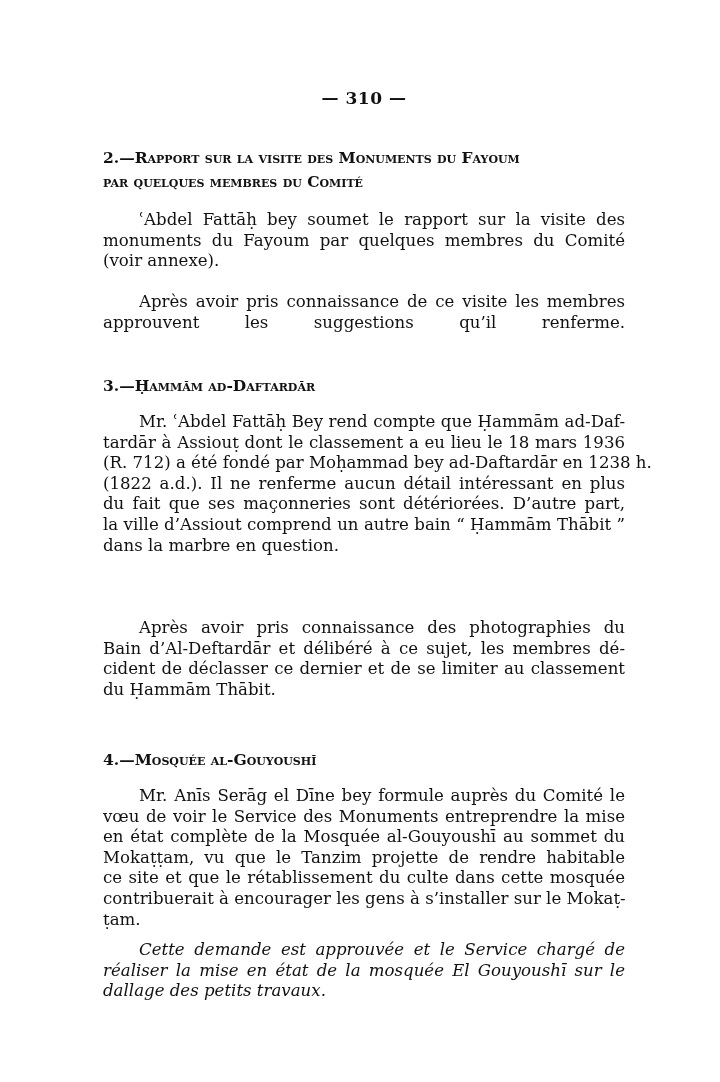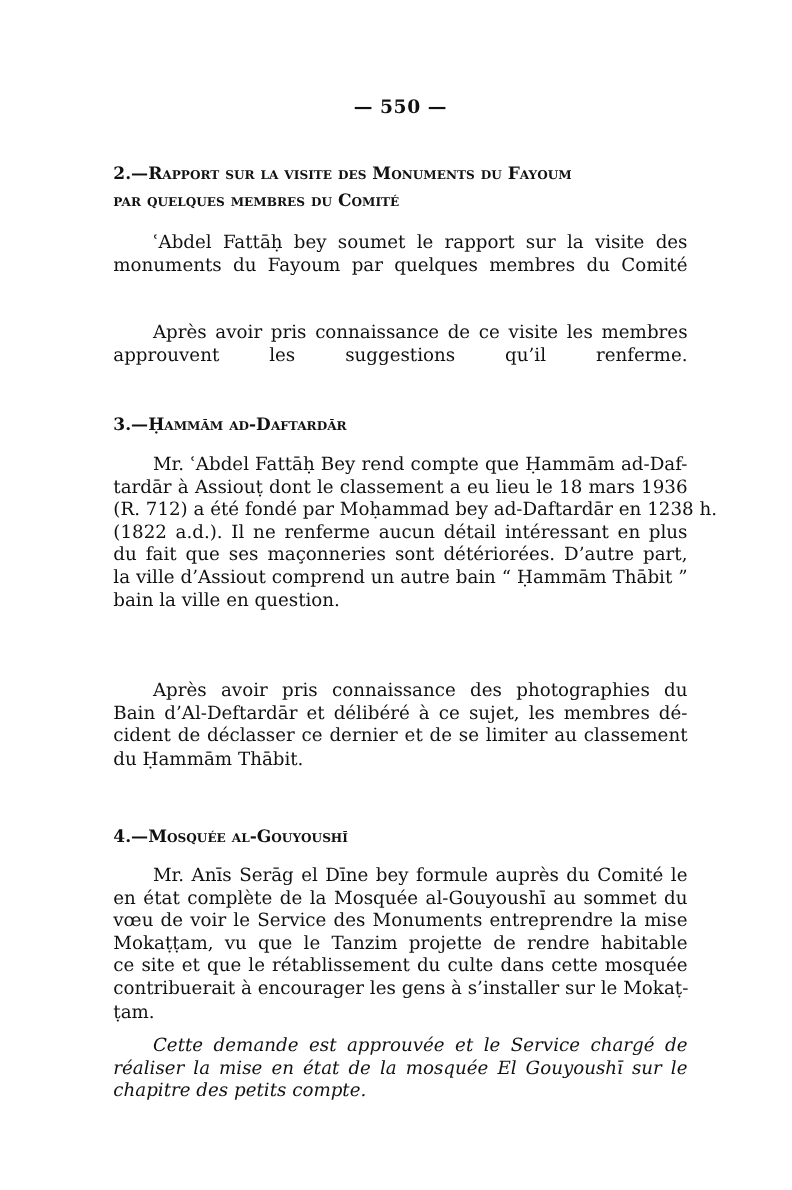--- a/index.html
+++ b/index.html
@@ -63,65 +63,66 @@
     }
     .para .line.indent {
       padding-left: 36px;
     }
   </style>
 </head>
 <body>
 
 <div class="page">
 
-  <div class="page-number">— 550 —</div>
+  <div class="page-number">— 310 —</div>
 
   <div class="heading" style="top:146px;">2.—Rapport sur la visite des Monuments du Fayoum</div>
   <div class="heading" style="top:170px;">par quelques membres du Comité</div>
 
   <div class="para" style="top:210px;">
     <span class="line indent">ʿAbdel Fattāḥ bey soumet le rapport sur la visite des</span>
     <span class="line">monuments du Fayoum par quelques membres du Comité</span>
+    <span class="line last">(voir annexe).</span>
   </div>
 
   <div class="para" style="top:292px;">
     <span class="line indent">Après avoir pris connaissance de ce visite les membres</span>
     <span class="line">approuvent les suggestions qu’il renferme.</span>
   </div>
 
   <div class="heading" style="top:374px;">3.—Ḥammām ad-Daftardār</div>
 
   <div class="para" style="top:412px;">
     <span class="line indent">Mr. ʿAbdel Fattāḥ Bey rend compte que Ḥammām ad-Daf-</span>
     <span class="line">tardār à Assiouṭ dont le classement a eu lieu le 18 mars 1936</span>
     <span class="line">(R. 712) a été fondé par Moḥammad bey ad-Daftardār en 1238 h.</span>
     <span class="line">(1822 a.d.). Il ne renferme aucun détail intéressant en plus</span>
     <span class="line">du fait que ses maçonneries sont détériorées. D’autre part,</span>
     <span class="line">la ville d’Assiout comprend un autre bain “ Ḥammām Thābit ”</span>
-    <span class="line last">bain la ville en question.</span>
+    <span class="line last">dans la marbre en question.</span>
   </div>
 
   <div class="para" style="top:618px;">
     <span class="line indent">Après avoir pris connaissance des photographies du</span>
     <span class="line">Bain d’Al-Deftardār et délibéré à ce sujet, les membres dé-</span>
     <span class="line">cident de déclasser ce dernier et de se limiter au classement</span>
     <span class="line last">du Ḥammām Thābit.</span>
   </div>
 
   <div class="heading" style="top:748px;">4.—Mosquée al-Gouyoushī</div>
 
   <div class="para" style="top:786px;">
     <span class="line indent">Mr. Anīs Serāg el Dīne bey formule auprès du Comité le</span>
+    <span class="line">vœu de voir le Service des Monuments entreprendre la mise</span>
     <span class="line">en état complète de la Mosquée al-Gouyoushī au sommet du</span>
-    <span class="line">vœu de voir le Service des Monuments entreprendre la mise</span>
     <span class="line">Mokaṭṭam, vu que le Tanzim projette de rendre habitable</span>
     <span class="line">ce site et que le rétablissement du culte dans cette mosquée</span>
     <span class="line">contribuerait à encourager les gens à s’installer sur le Mokaṭ-</span>
     <span class="line last">ṭam.</span>
   </div>
 
   <div class="para" style="top:940px;font-style:italic;">
     <span class="line indent">Cette demande est approuvée et le Service chargé de</span>
     <span class="line">réaliser la mise en état de la mosquée El Gouyoushī sur le</span>
-    <span class="line last">chapitre des petits compte.</span>
+    <span class="line last">dallage des petits travaux.</span>
   </div>
 
 </div>
 
 </body></html>

